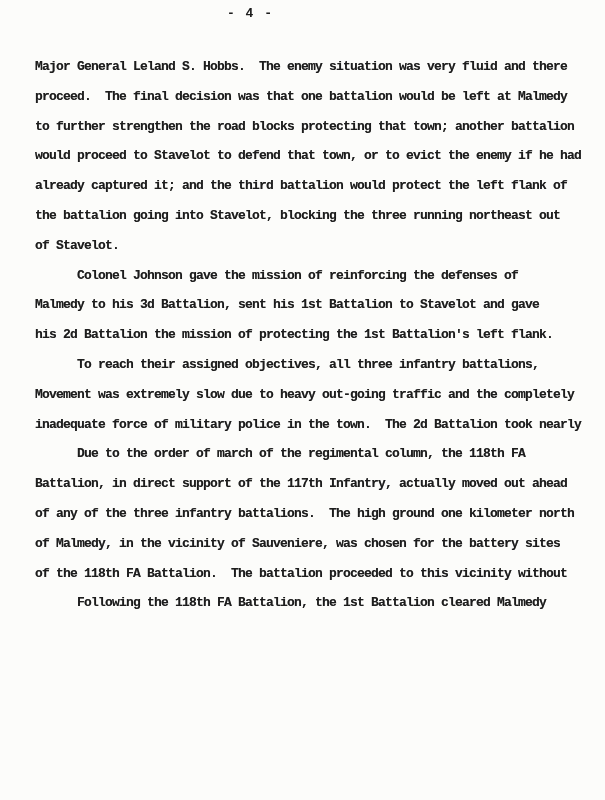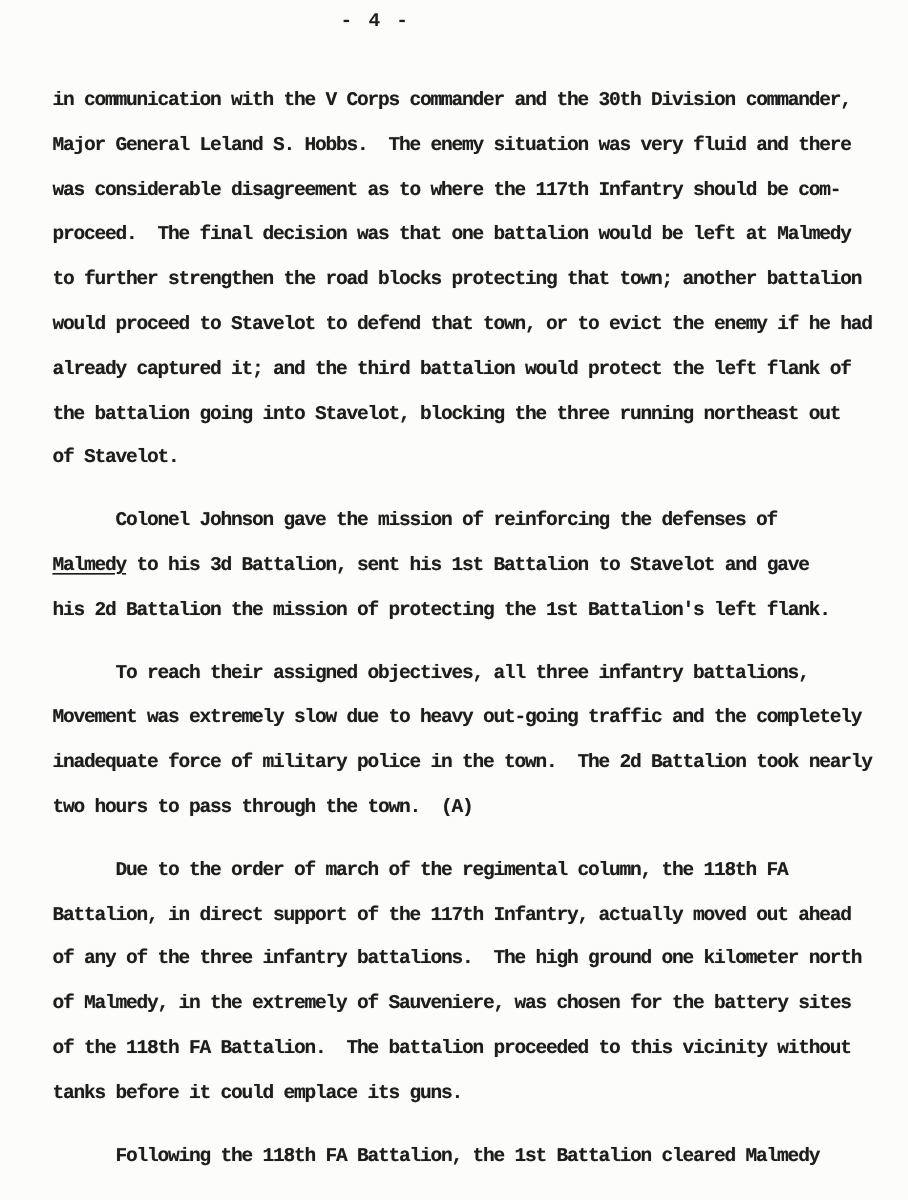--- a/index.html
+++ b/index.html
@@ -38,50 +38,44 @@
   .line {
     white-space: pre;
     font-size: 13px;
     letter-spacing: -0.8px;
     line-height: 29.8px;
     height: 29.8px;
     text-shadow: 0 0 0.5px rgba(20,20,20,0.55);
   }
   .line.indent {
     padding-left: 42px;
-    margin-top: 12px;
   }
   .underlined {
-    text-decoration: underline;
     text-underline-offset: 2px;
   }
 </style>
 </head>
 <body>
 
 <div class="page">
   <div class="page-number">- 4 -</div>
   <div class="doc-body">
-      <div class="line">in communication with the V Corps commander and the 30th Division commander,</div>
       <div class="line">Major General Leland S. Hobbs.  The enemy situation was very fluid and there</div>
-      <div class="line">was considerable disagreement as to where the 117th Infantry should be com-</div>
       <div class="line">proceed.  The final decision was that one battalion would be left at Malmedy</div>
       <div class="line">to further strengthen the road blocks protecting that town; another battalion</div>
       <div class="line">would proceed to Stavelot to defend that town, or to evict the enemy if he had</div>
       <div class="line">already captured it; and the third battalion would protect the left flank of</div>
       <div class="line">the battalion going into Stavelot, blocking the three running northeast out</div>
       <div class="line">of Stavelot.</div>
       <div class="line indent">Colonel Johnson gave the mission of reinforcing the defenses of</div>
       <div class="line"><span class="underlined">Malmedy</span> to his 3d Battalion, sent his 1st Battalion to Stavelot and gave</div>
       <div class="line">his 2d Battalion the mission of protecting the 1st Battalion's left flank.</div>
       <div class="line indent">To reach their assigned objectives, all three infantry battalions,</div>
       <div class="line">Movement was extremely slow due to heavy out-going traffic and the completely</div>
       <div class="line">inadequate force of military police in the town.  The 2d Battalion took nearly</div>
-      <div class="line">two hours to pass through the town.  (A)</div>
       <div class="line indent">Due to the order of march of the regimental column, the 118th FA</div>
       <div class="line">Battalion, in direct support of the 117th Infantry, actually moved out ahead</div>
       <div class="line">of any of the three infantry battalions.  The high ground one kilometer north</div>
-      <div class="line">of Malmedy, in the extremely of Sauveniere, was chosen for the battery sites</div>
+      <div class="line">of Malmedy, in the vicinity of Sauveniere, was chosen for the battery sites</div>
       <div class="line">of the 118th FA Battalion.  The battalion proceeded to this vicinity without</div>
-      <div class="line">tanks before it could emplace its guns.</div>
       <div class="line indent">Following the 118th FA Battalion, the 1st Battalion cleared Malmedy</div>
     </div>
 </div>
 
 </body></html>

